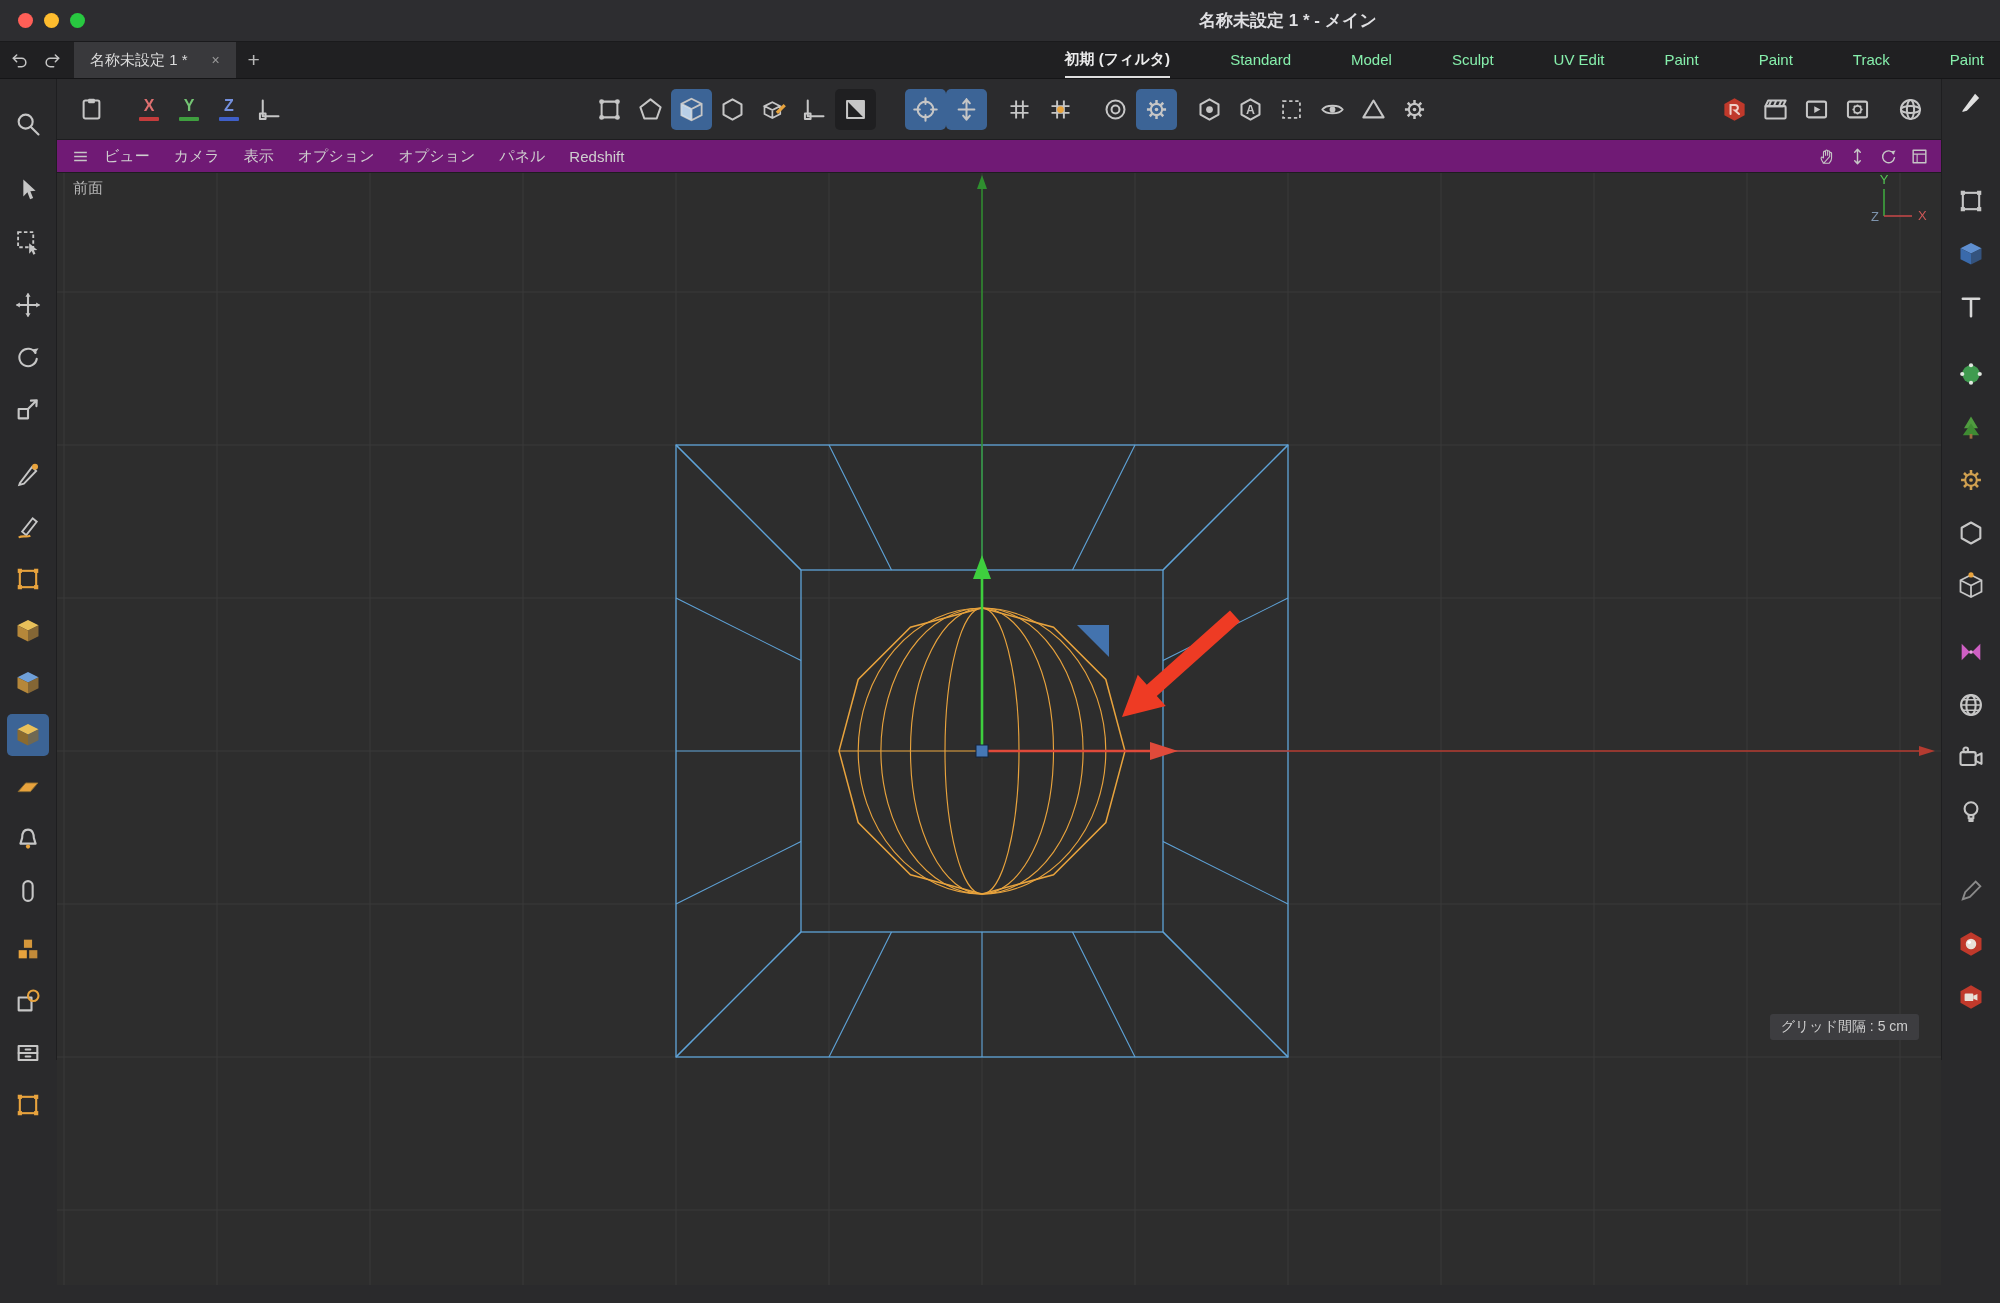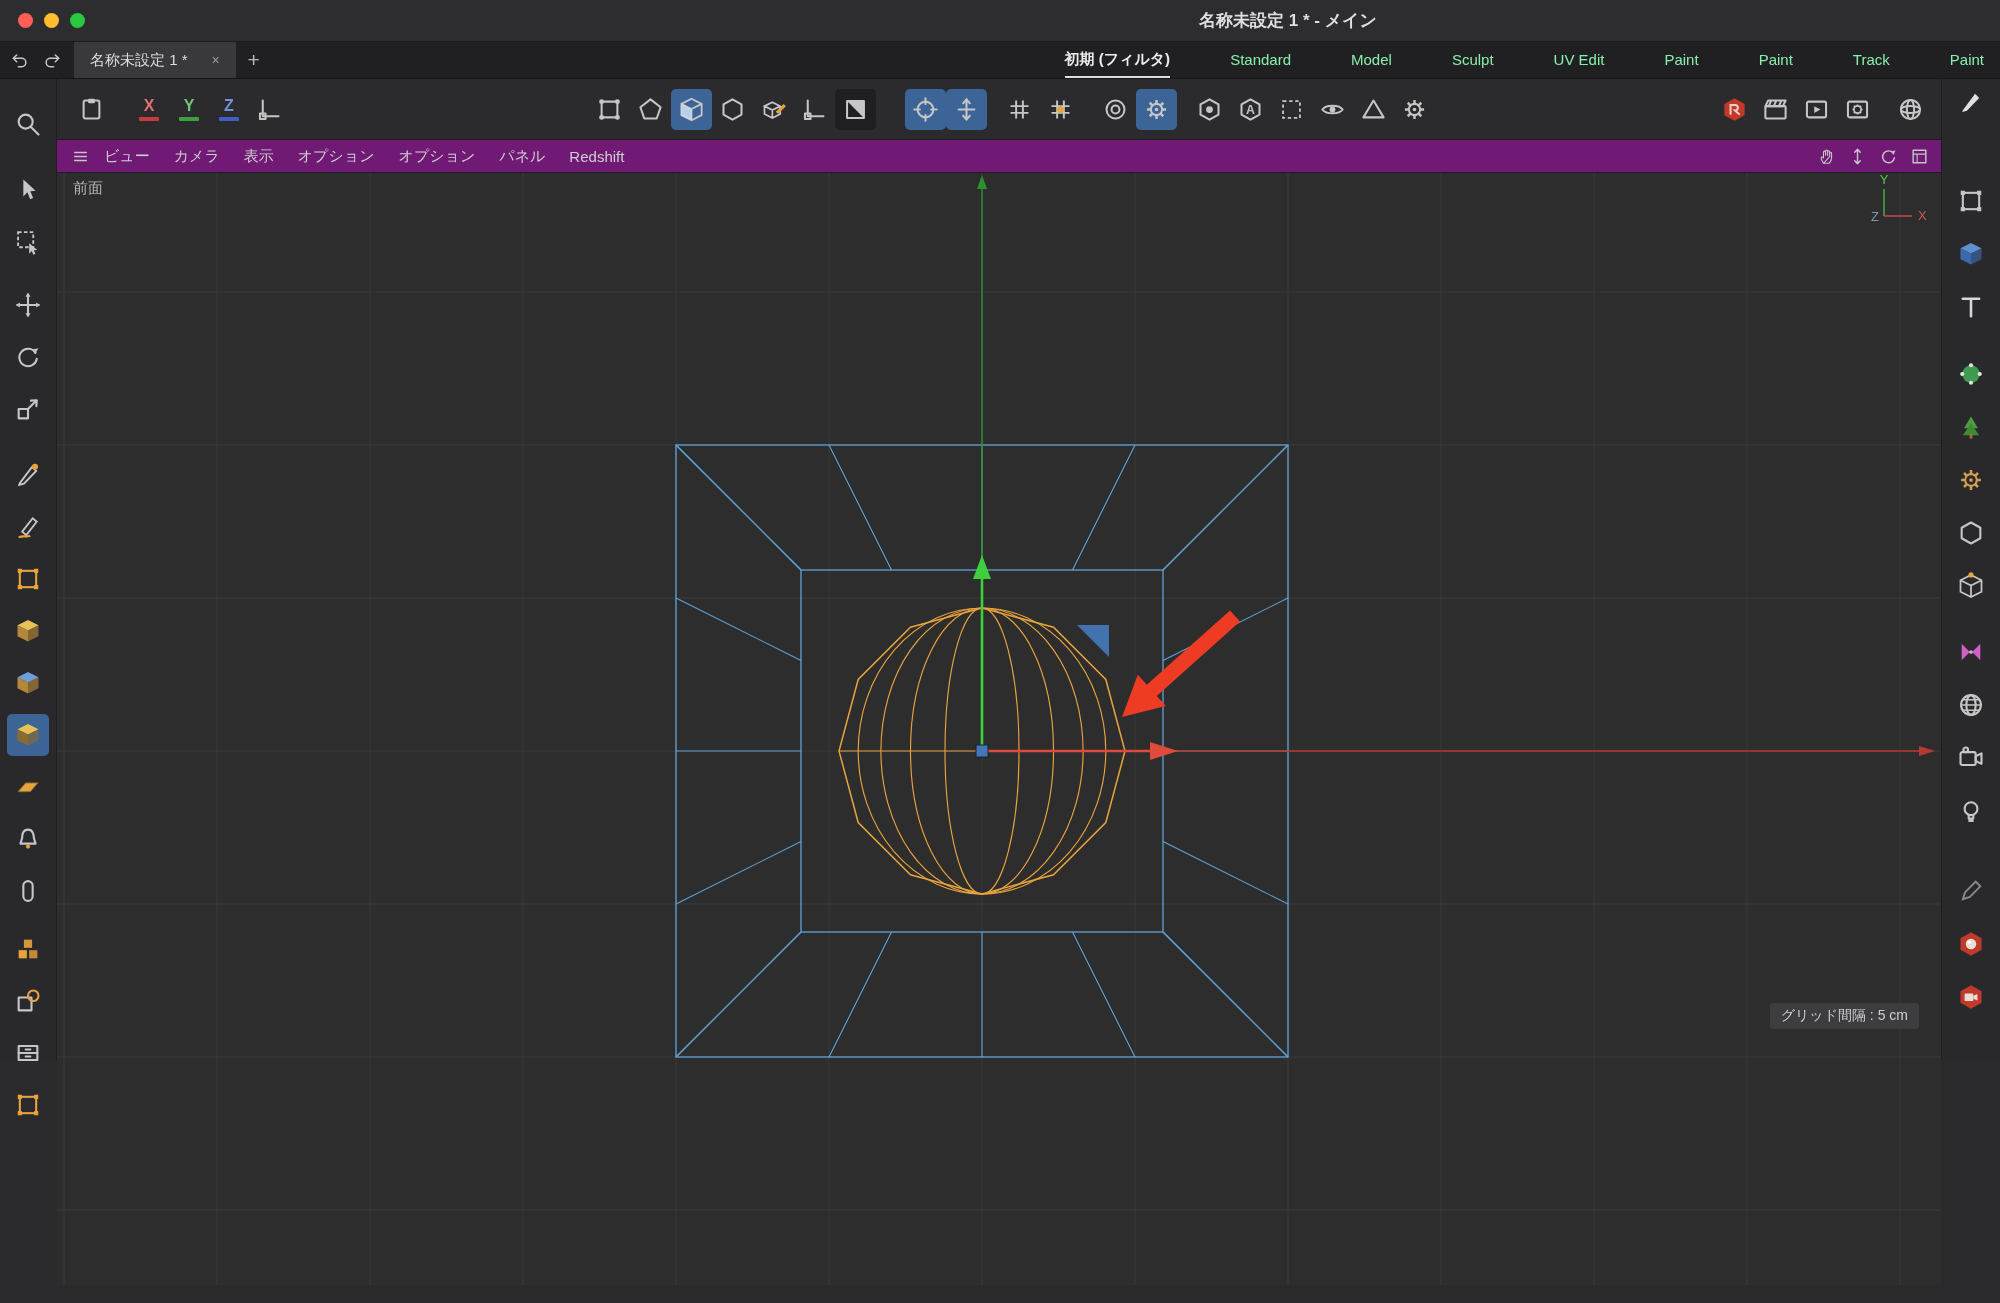--- a/index.html
+++ b/index.html
@@ -47,21 +47,21 @@
   .vp-menubar{height:33px;background:#701a75;border-bottom:1px solid #1d1d1f;display:flex;align-items:center;padding:0 10px;position:relative;flex:none}
   .vp-icon{width:27px;height:26px;display:flex;align-items:center;justify-content:center;border-radius:4px;flex:none}
   .vp-icon svg{width:19px;height:19px}
   .vp-menu{display:flex;gap:24px;margin-left:10px;align-items:center}
   .menu-item{color:#cfcfcf;font-size:15px;white-space:nowrap}
   .vp-nav{position:absolute;right:8px;top:0;bottom:0;display:flex;align-items:center;gap:4px}
   
   .viewport{position:relative;flex:1;background:#2d2d2d;min-height:0}
   .viewport svg.scene{display:block}
   .view-label{position:absolute;left:16px;top:6px;color:#b4b4b4;font-size:15px}
-  .grid-label{position:absolute;right:22px;bottom:13px;background:#3d3d40;color:#cfcfcf;font-size:14px;padding:4px 11px;border-radius:3px;white-space:nowrap}
+  .grid-label{position:absolute;right:22px;bottom:2px;background:#3d3d40;color:#cfcfcf;font-size:14px;padding:4px 11px;border-radius:3px;white-space:nowrap}
   .bottom-strip{height:18px;background:#29292b;border-top:1px solid #3a3a3c;flex:none}
 </style>
 </head>
 <body>
 
 <div class="window">
 
   <div class="titlebar">
     <div class="traffic">
       <span class="light red"></span>

